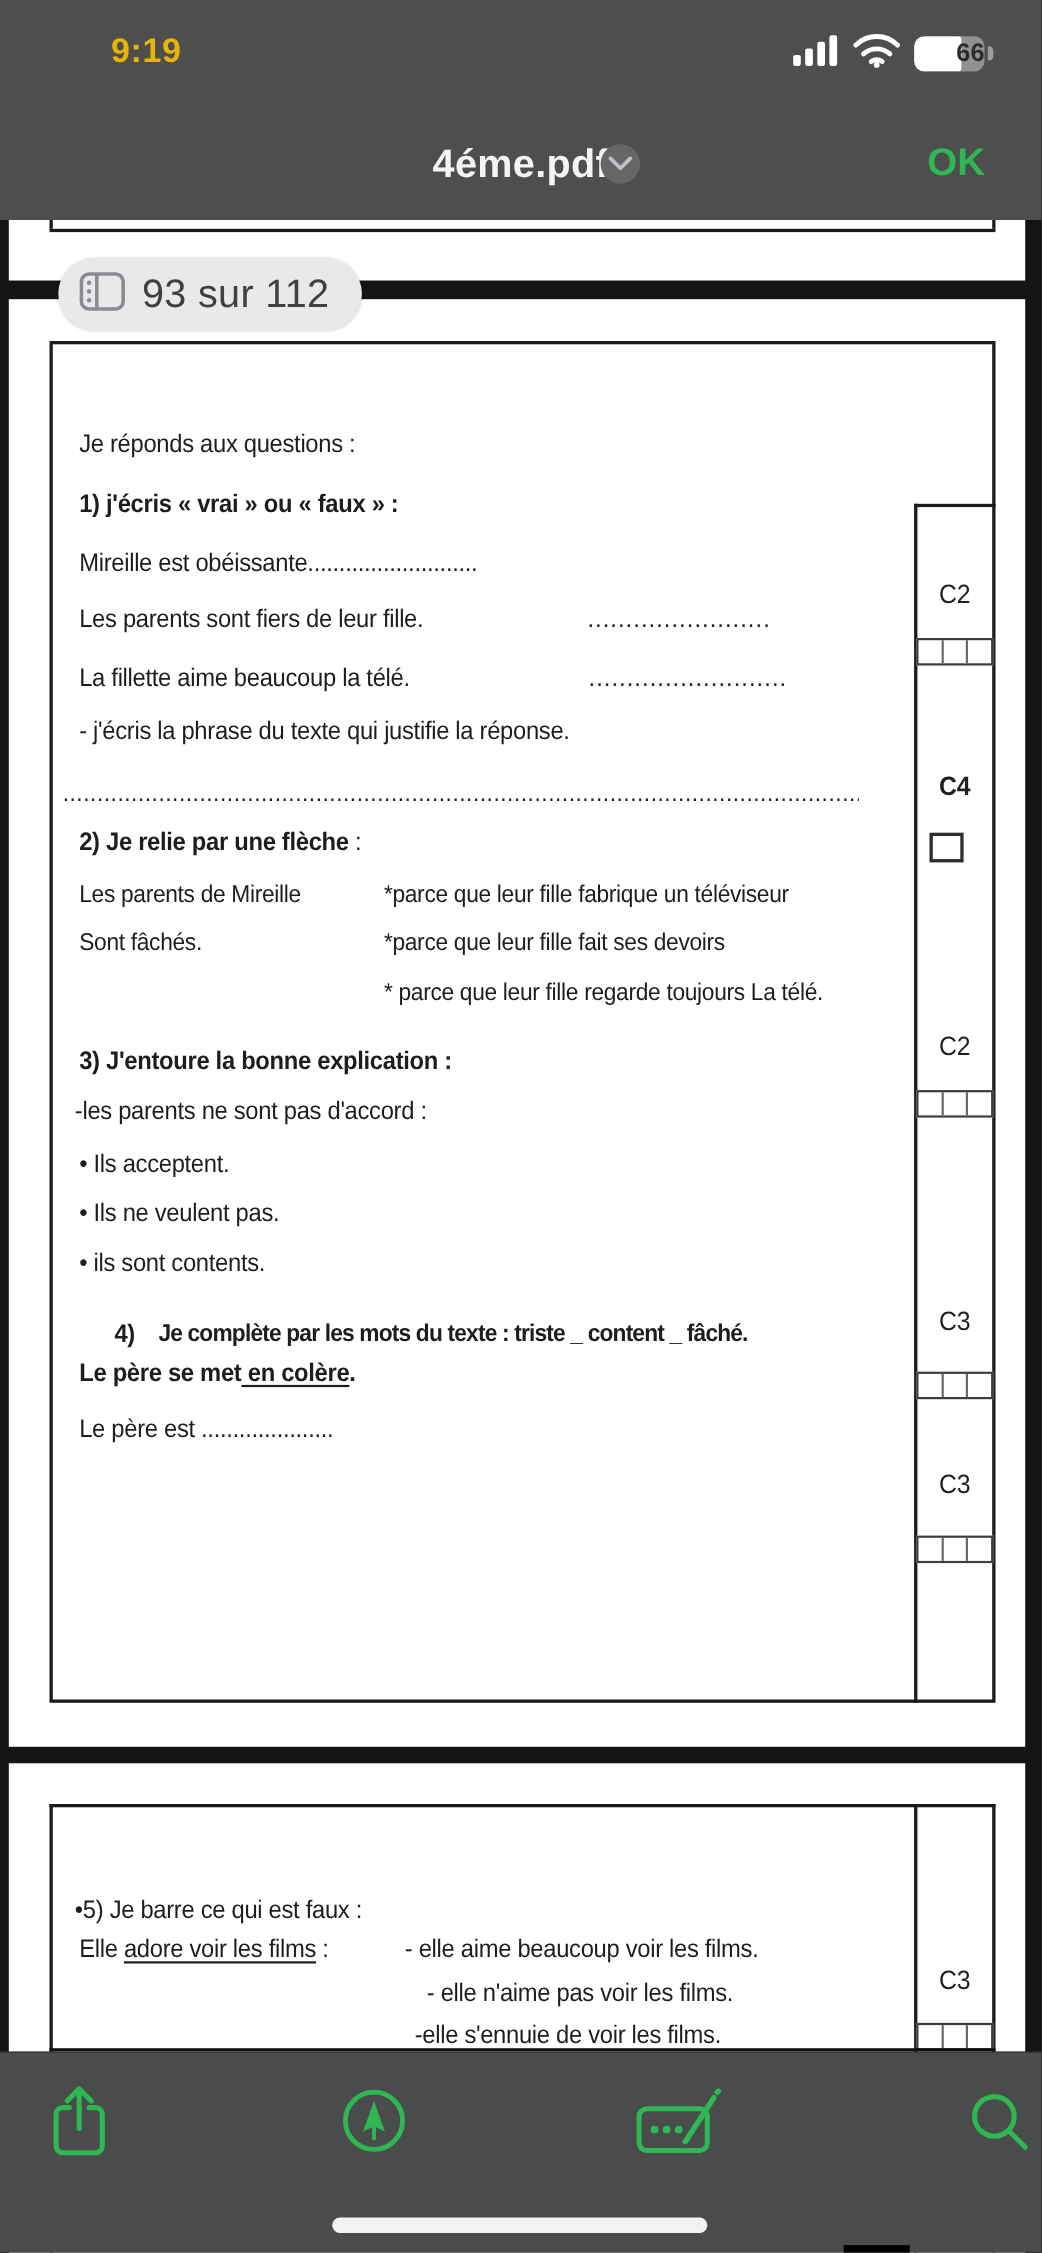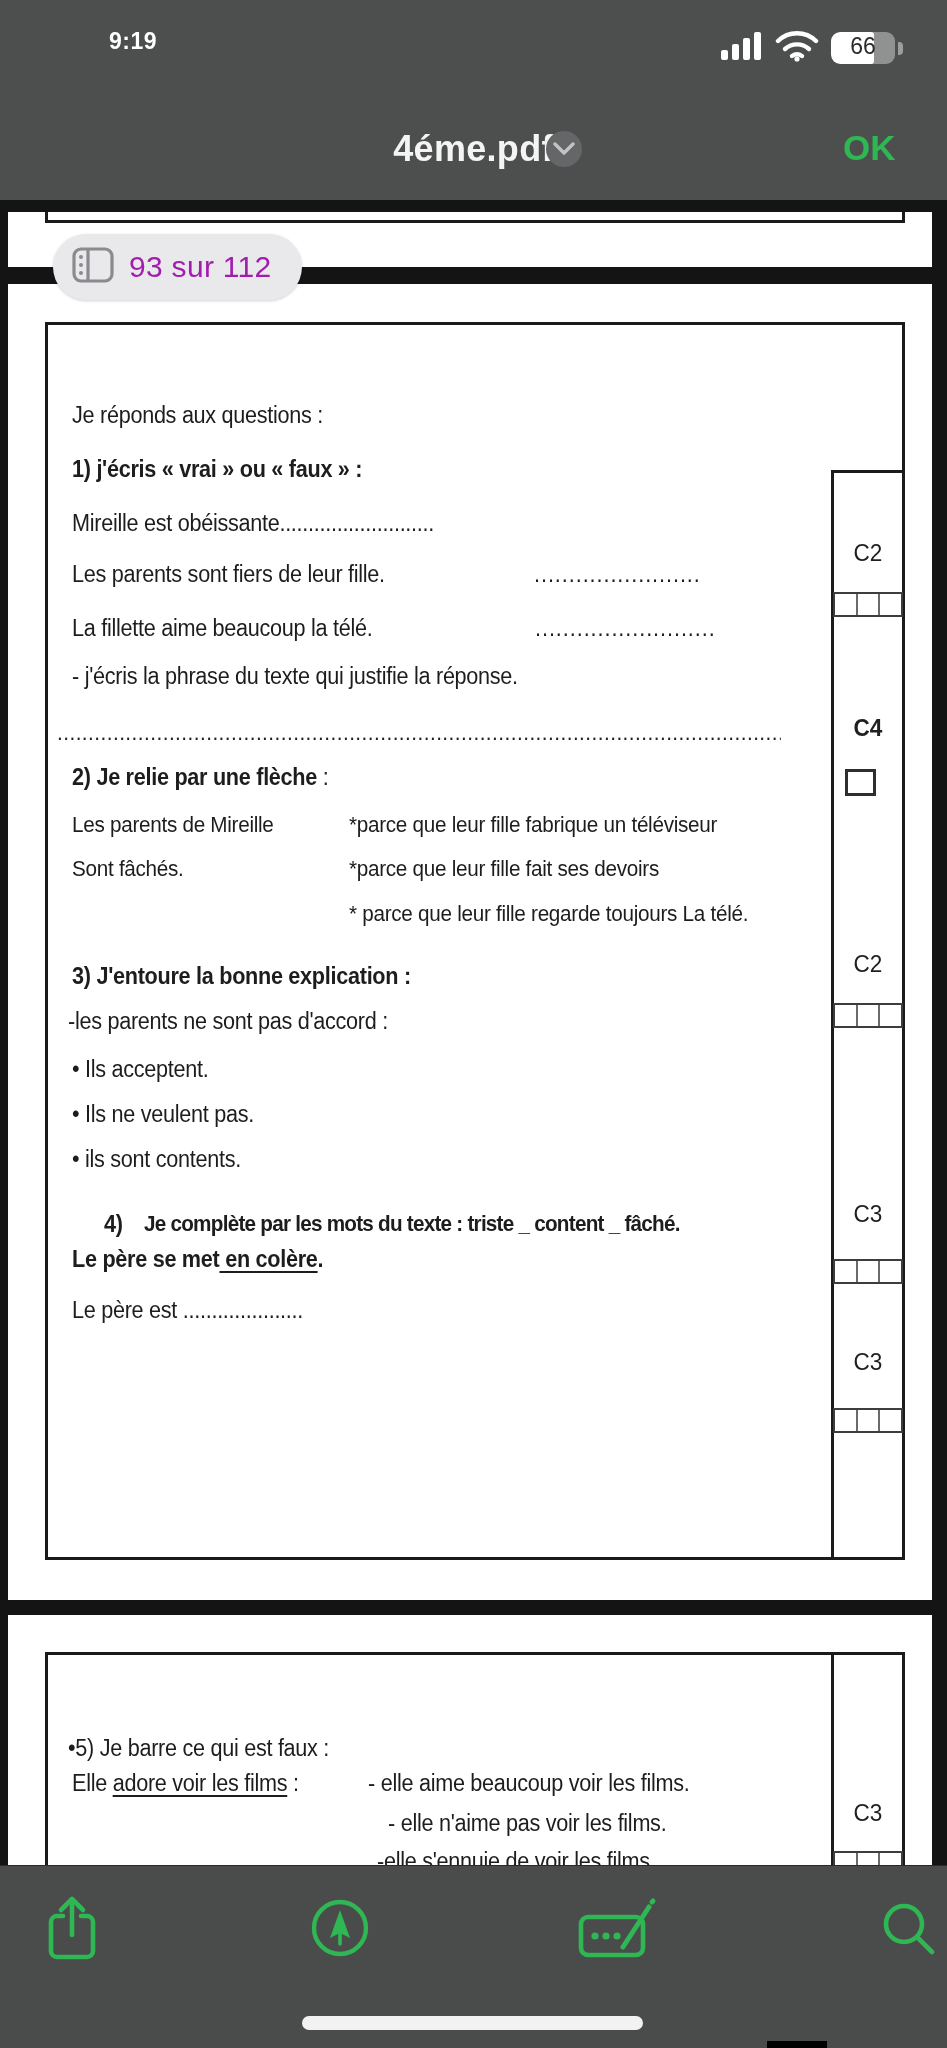--- a/index.html
+++ b/index.html
@@ -5,38 +5,38 @@
   * { margin:0; padding:0; box-sizing:border-box; }
   html,body { background:#222; }
   .screen {
     position:relative; width:947px; height:2048px; overflow:hidden;
     background:#141414; font-family:"Liberation Sans", sans-serif;
     -webkit-font-smoothing:antialiased;
   }
   
   .header { position:absolute; left:0; top:0; width:947px; height:200px; background:#4d4e4e; z-index:30; }
   .time { position:absolute; left:78px; top:28px; width:110px; text-align:center;
-          color:#ffffff; font-size:23px; font-weight:700; letter-spacing:0.5px; }
+          color:#eab308; font-size:31px; font-weight:700; letter-spacing:0.5px; }
   .sb-icons { position:absolute; right:44px; top:30px; display:flex; align-items:center; gap:12px; }
   .battery { position:relative; width:64px; height:32px; border-radius:9px; background:rgba(255,255,255,0.38); overflow:hidden; }
   .battery .fill { position:absolute; left:0; top:0; bottom:0; width:67%; background:#fff; border-radius:9px 3px 3px 9px; }
-  .battery .pct { position:absolute; left:0; top:1px; width:100%; text-align:center; font-size:23px; font-weight:400; color:#2b2b2b; }
+  .battery .pct { position:absolute; left:0; top:1px; width:100%; text-align:right; font-size:23px; font-weight:700; color:#2b2b2b; }
   .battery-cap { width:5px; height:13px; background:rgba(255,255,255,0.45); border-radius:0 4px 4px 0; margin-left:-9px; }
   .title-row { position:absolute; left:0; top:128px; width:947px; text-align:center; }
   .doc-title { color:#f4f4f4; font-size:36px; font-weight:600; letter-spacing:0.3px; }
   .chevron-wrap { position:absolute; left:546px; top:131px; width:36px; height:36px; border-radius:50%; background:#646667; display:flex; align-items:center; justify-content:center; }
   .ok-btn { position:absolute; left:843px; top:128px; width:70px; color:#2fb754; font-size:35px; font-weight:600; text-align:left; }
   
   .pill { position:absolute; left:53px; top:234px; height:66px; padding:0 30px 0 18px;
           background:#e9e9eb; border-radius:33px; display:flex; align-items:center; gap:14px;
           z-index:25; box-shadow:0 1px 3px rgba(0,0,0,0.18); }
-  .pill-label { color:#a21caf; font-size:30px; letter-spacing:0.3px; }
+  .pill-label { color:#404040; font-size:36px; letter-spacing:0.3px; }
   
   .doc-area { position:absolute; left:0; top:0; width:947px; height:2048px; }
-  .page { position:absolute; left:8px; width:924px; background:#fff;margin-top:12px; }
+  .page { position:absolute; left:8px; width:924px; background:#fff; }
   .page-prev { top:200px; height:55px; }
   .page-1 { top:272px; height:1316px; }
   .page-2 { top:1603px; height:574px; }
   .prev-border-bottom { position:absolute; left:37px; top:8px; width:860px; height:3px; background:#1b1b1b; }
   .prev-stub { position:absolute; top:0; width:3px; height:8px; background:#1b1b1b; }
   
   .cbox { position:absolute; left:37px; top:38px; width:860px; height:1238px; border:3px solid #1b1b1b; }
   .cbox2 { position:absolute; left:37px; top:37px; width:860px; height:408px; border:3px solid #1b1b1b; border-bottom:none; }
   .col-div { position:absolute; width:3px; background:#1b1b1b; }
   .p1-coldiv { left:823px; top:186px; height:1090px; }

